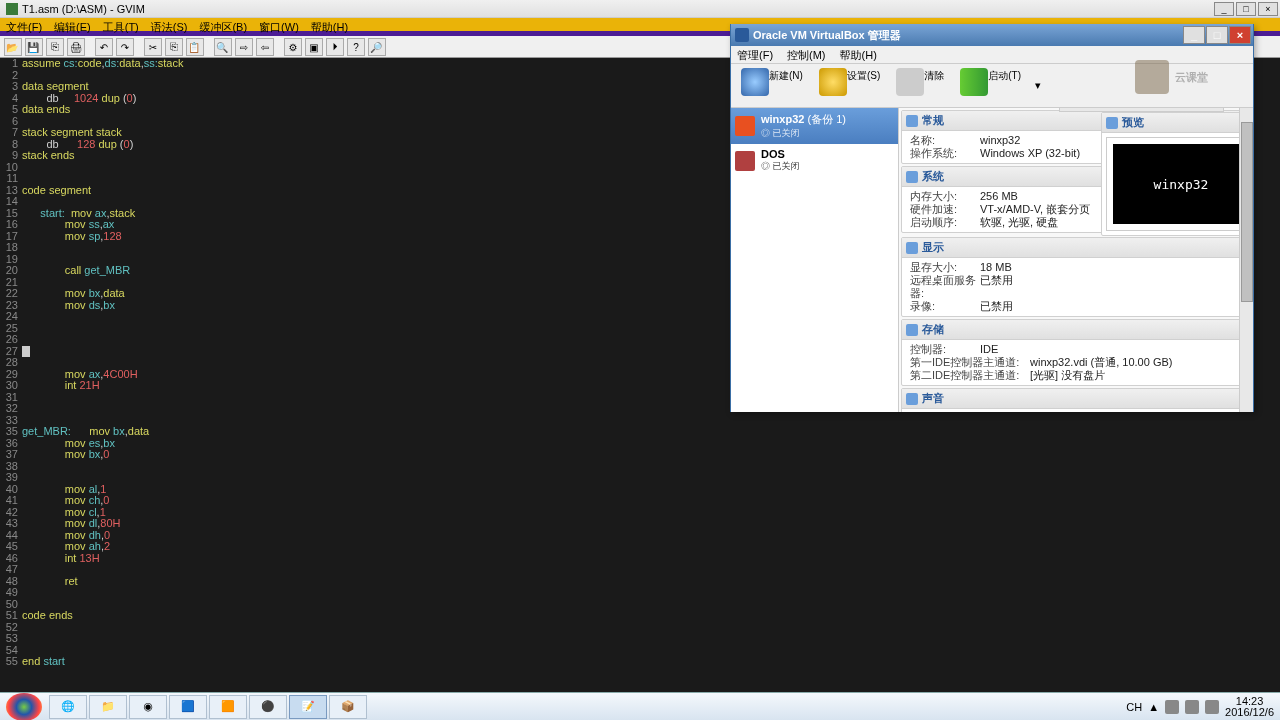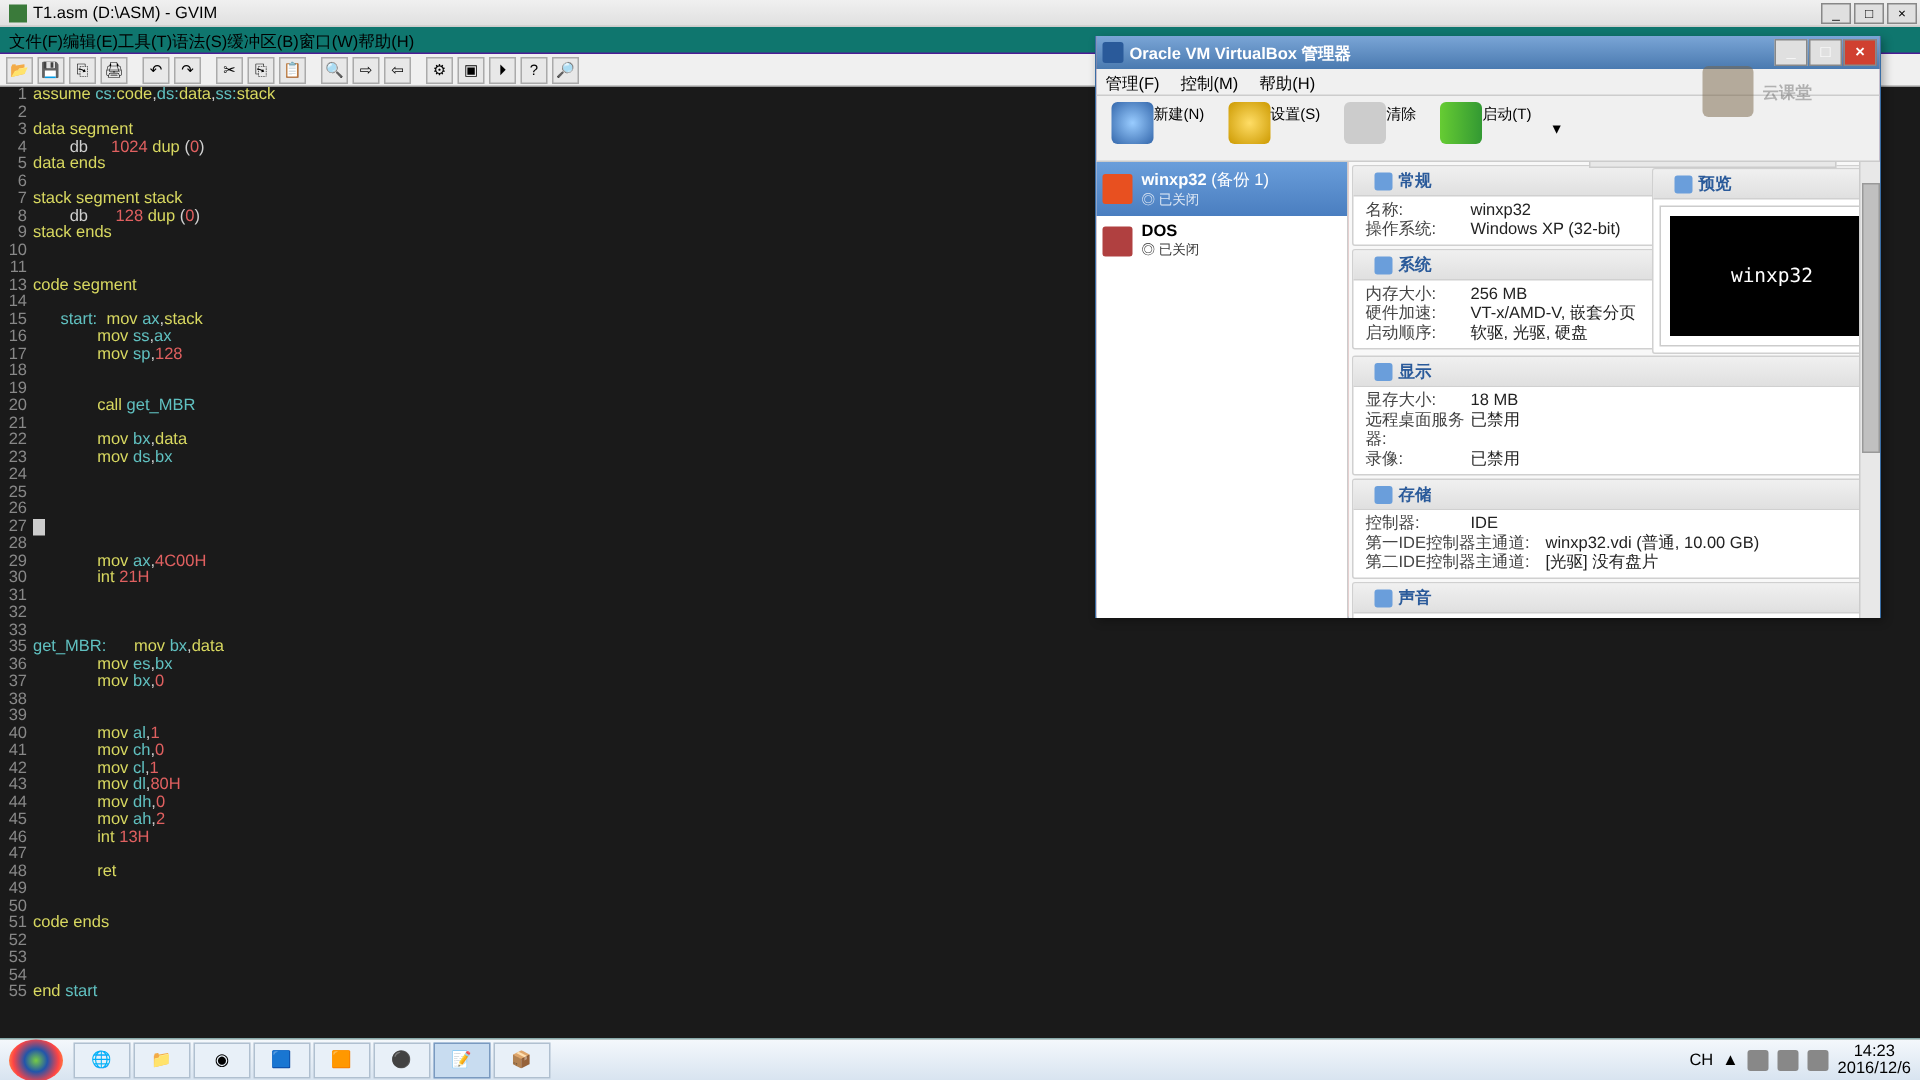--- a/index.html
+++ b/index.html
@@ -3,21 +3,21 @@
 <meta charset="utf-8">
 <style>
 *{margin:0;padding:0;box-sizing:border-box;font-family:Tahoma,sans-serif;font-size:11px}
 body{width:1280px;height:720px;background:#d4d0c8;overflow:hidden;position:relative}
 
 
 .gvim-title{height:18px;background:linear-gradient(#f0f0f0,#e0e0e0);display:flex;align-items:center;padding:0 6px;border-bottom:1px solid #ccc}
 .gvim-title .ico{width:12px;height:12px;background:#3a7a3a;margin-right:4px}
 .wctrl{position:absolute;right:2px;top:2px;display:flex;gap:2px}
 .wctrl span{width:20px;height:14px;background:#e0e0e0;border:1px solid #888;text-align:center;line-height:12px;font-size:9px;cursor:pointer}
-.gvim-menu{height:18px;background:#0f766e;display:flex;padding:2px 6px;border-bottom:1px solid #4c1d95}
+.gvim-menu{height:18px;background:#eab308;display:flex;gap:12px;padding:2px 6px;border-bottom:5px solid #4c1d95}
 .gvim-menu span{cursor:pointer}
 .gvim-tb{height:22px;background:#f0f0f0;display:flex;gap:3px;padding:2px 4px;border-bottom:1px solid #999}
 .tbtn{width:18px;height:18px;background:#e8e8e8;border:1px solid #aaa;cursor:pointer;display:flex;align-items:center;justify-content:center;font-size:10px}
 .tsep{width:4px}
 
 
 .editor{position:absolute;top:58px;left:0;right:0;bottom:28px;background:#1a1a1a;color:#ccc;font-family:Consolas,monospace;font-size:12px;overflow:hidden}
 .eline{display:flex;height:11.5px;line-height:11.5px;white-space:pre}
 .lnum{width:18px;text-align:right;color:#888;margin-right:4px}
 .kw{color:#d8d860}
@@ -50,36 +50,36 @@
 .vm-item{display:flex;align-items:center;padding:4px;gap:6px;cursor:pointer}
 .vm-item.sel{background:linear-gradient(#6a9edb,#4a7ec0);color:#fff}
 .vm-ico{width:20px;height:20px;border-radius:2px}
 .vm-xp{background:#e85020}
 .vm-dos{background:#b04040}
 .vm-txt{display:flex;flex-direction:column;font-size:10px}
 .vm-st{font-size:9px;opacity:.8}
 
 .vb-right{flex:1;background:#f8f8f8;overflow-y:auto;position:relative}
 .det-sec{margin:2px;border:1px solid #d0d0d0;background:#fff;border-radius:2px}
-.det-hd{background:linear-gradient(#f0f0f0,#e0e0e0);padding:2px 14px;display:flex;align-items:center;gap:4px;font-weight:bold;color:#2a5a9a;border-bottom:1px solid #d0d0d0}
+.det-hd{background:linear-gradient(#f0f0f0,#e0e0e0);padding:2px 4px;display:flex;align-items:center;gap:4px;font-weight:bold;color:#2a5a9a;border-bottom:1px solid #d0d0d0}
 .det-hd .hic{width:12px;height:12px;background:#6a9edb;border-radius:2px}
 .det-bd{padding:3px 8px;font-size:10px}
 .det-row{display:flex;line-height:13px}
 .det-lbl{width:70px;color:#444}
 .det-val{color:#222}
 
 .preview{position:absolute;top:2px;right:2px;width:152px}
 .prev-box{margin:4px;padding:6px;background:#fff;border:1px solid #ccc}
 .prev-img{width:136px;height:80px;background:#000;color:#fff;display:flex;align-items:center;justify-content:center;font-family:monospace;font-size:13px}
 
 .vb-scr{position:absolute;right:0;top:0;width:14px;height:100%;background:#e8e8e8;border-left:1px solid #ccc}
 .vb-scr-th{width:12px;height:180px;background:#c0c0c0;margin:14px 1px;border:1px solid #999}
 
 
-.wmark{position:absolute;top:44px;right:72px;font-size:30px;color:rgba(80,80,80,.4);font-weight:bold;font-family:'Microsoft YaHei',sans-serif;display:flex;align-items:center;gap:6px}
+.wmark{position:absolute;top:60px;right:72px;font-size:30px;color:rgba(80,80,80,.4);font-weight:bold;font-family:'Microsoft YaHei',sans-serif;display:flex;align-items:center;gap:6px}
 .wm-ico{width:34px;height:34px;background:rgba(120,100,70,.5);border-radius:4px}
 
 
 .taskbar{position:absolute;bottom:0;left:0;right:0;height:28px;background:linear-gradient(#f4f8fc,#d8e4f0);border-top:1px solid #8aa;display:flex;align-items:center}
 .start{width:36px;height:28px;background:radial-gradient(circle,#7c4,#25a,#f44,#fc4);border-radius:50%;margin:0 6px;cursor:pointer}
 .task-item{width:38px;height:24px;margin:0 1px;border:1px solid #b0c0d0;background:#e8f0f8;display:flex;align-items:center;justify-content:center;cursor:pointer}
 .task-item.act{background:#c8dcf0;border-color:#7a9ac0}
 .tray{margin-left:auto;display:flex;align-items:center;gap:6px;padding:0 6px;font-size:10px}
 .tray-ico{width:14px;height:14px;background:#888;border-radius:2px}
 .clock{text-align:center;line-height:11px}

